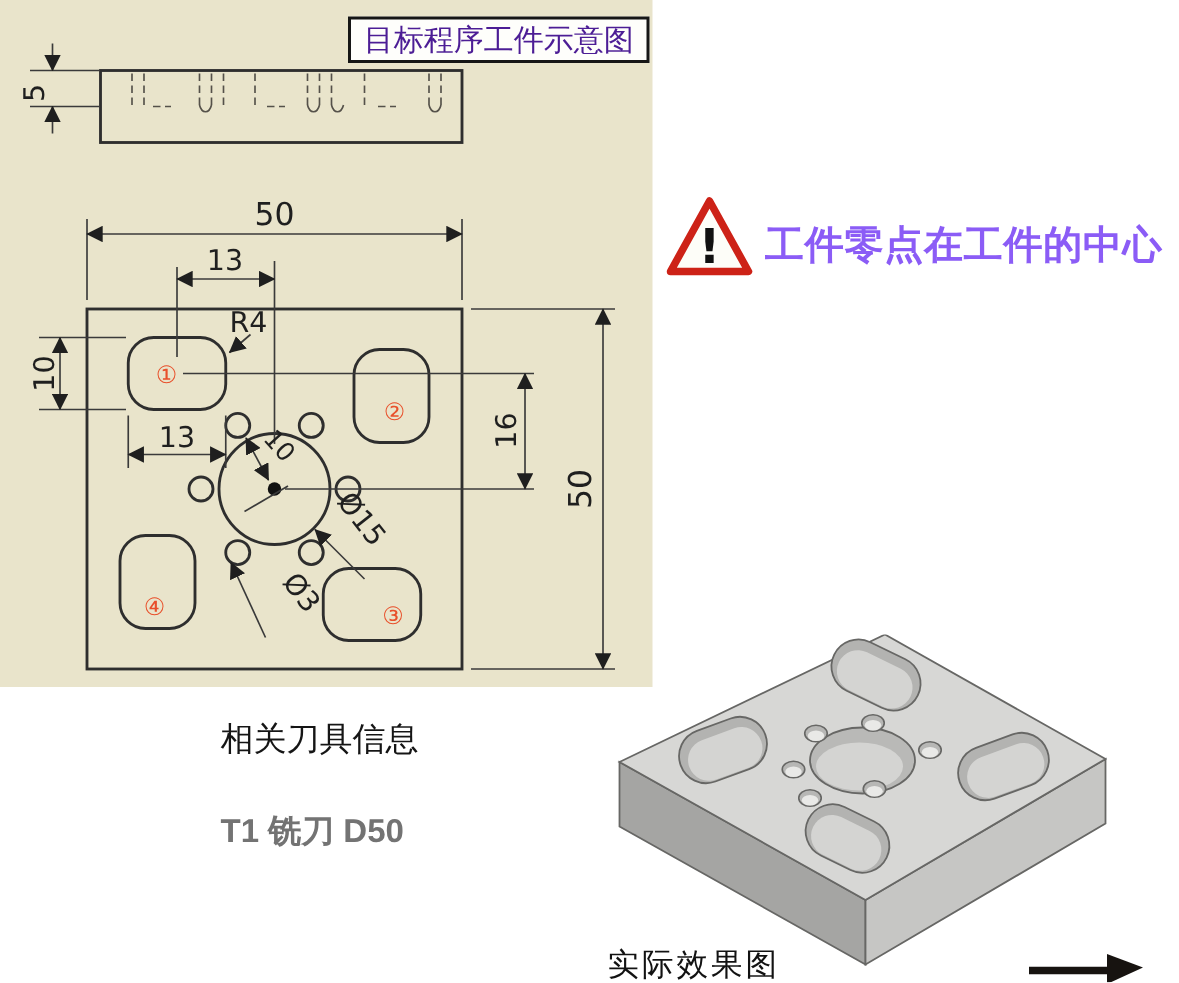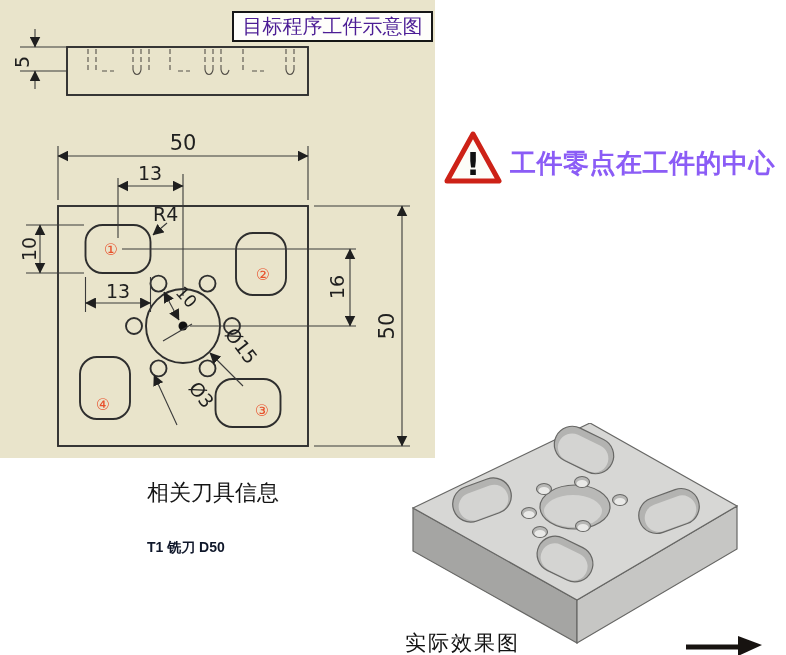--- a/index.html
+++ b/index.html
@@ -15,21 +15,21 @@
   .hid{stroke:#55514a;stroke-width:1.1;fill:none;stroke-dasharray:5 3;}
   .cup{stroke:#55514a;stroke-width:1.1;fill:none;}
   .dim{font-size:19px;fill:#1f1f1f;}
   .dimbig{font-size:21px;fill:#1f1f1f;}
   .dimsm{font-size:17px;fill:#1f1f1f;}
   .mark{font-size:16px;fill:#e8502b;}
   .warn-row{position:absolute;left:443px;top:129px;width:343px;height:60px;}
   .warn-text{position:absolute;left:67px;top:17px;font-size:26px;font-weight:bold;
              color:#8b5cf6;white-space:nowrap;letter-spacing:0.5px;}
   .tool-heading{position:absolute;left:147px;top:478px;font-size:22px;font-weight:500;color:#151515;}
-  .tool-line{position:absolute;left:147px;font-size:14px;font-weight:bold;color:#0f172a;white-space:nowrap;}
+  .tool-line{position:absolute;left:147px;font-size:22px;font-weight:bold;color:#737373;white-space:nowrap;}
   .tool-line.t1{top:539px;} .tool-line.t2{top:568px;}
   .caption{position:absolute;left:405px;top:629px;font-size:21px;color:#121212;letter-spacing:2px;}
   .iso{position:absolute;left:405px;top:423px;}
   .corner-arrow{position:absolute;left:683px;top:600px;}
   .iso-outer{fill:#b3b3b1;stroke:#676765;stroke-width:1.2;}
   .iso-floor{fill:#d4d4d2;stroke:none;}
 </style>
 </head>
 <body>
 

